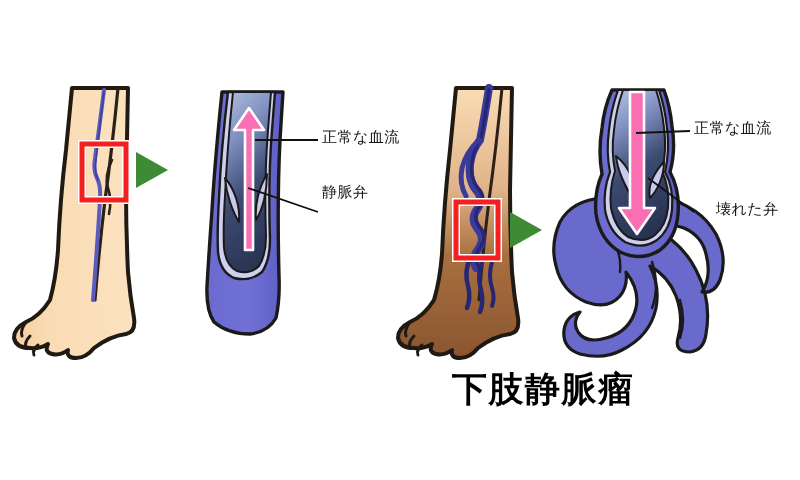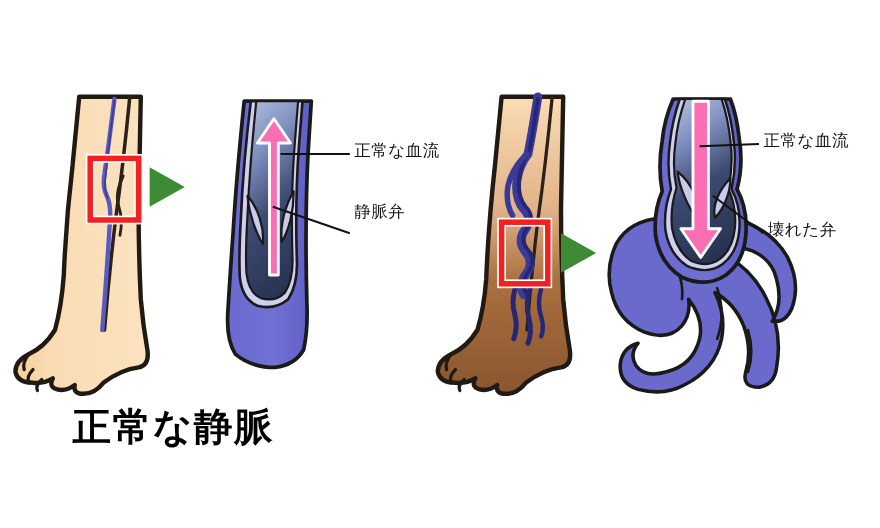--- a/index.html
+++ b/index.html
@@ -47,21 +47,21 @@
     font-size: 35px;
     font-weight: 700;
     color: #000000;
     white-space: nowrap;
     letter-spacing: 1.5px;
     line-height: 1;
   }
   #label-normal-flow { left: 322px; top: 130px; }
   #label-venous-valve { left: 322px; top: 185px; }
   #label-reflux { left: 694px; top: 121px; }
-  #label-broken-valve { left: 698px; top: 202px; }
+  #label-broken-valve { left: 716px; top: 202px; }
   #caption-normal { left: 66px; top: 372px; }
   #caption-varicose { left: 452px; top: 372px; }
 </style>
 </head>
 <body>
 
 <div id="diagram-root">
 
   <svg class="figure-canvas" viewBox="0 0 800 480" xmlns="http://www.w3.org/2000/svg">
     <defs>
@@ -228,16 +228,16 @@
   </svg>
 
   <div class="label-text" id="label-normal-flow">正常な血流</div>
 
   <div class="label-text" id="label-venous-valve">静脈弁</div>
 
   <div class="label-text" id="label-reflux">正常な血流</div>
 
   <div class="label-text" id="label-broken-valve">壊れた弁</div>
 
-  <div class="caption-text" id="caption-normal">正常な静脈</div>
-
+
+  <div class="caption-text" id="caption-varicose">下肢静脈瘤</div>
 
 </div>
 
 </body></html>

